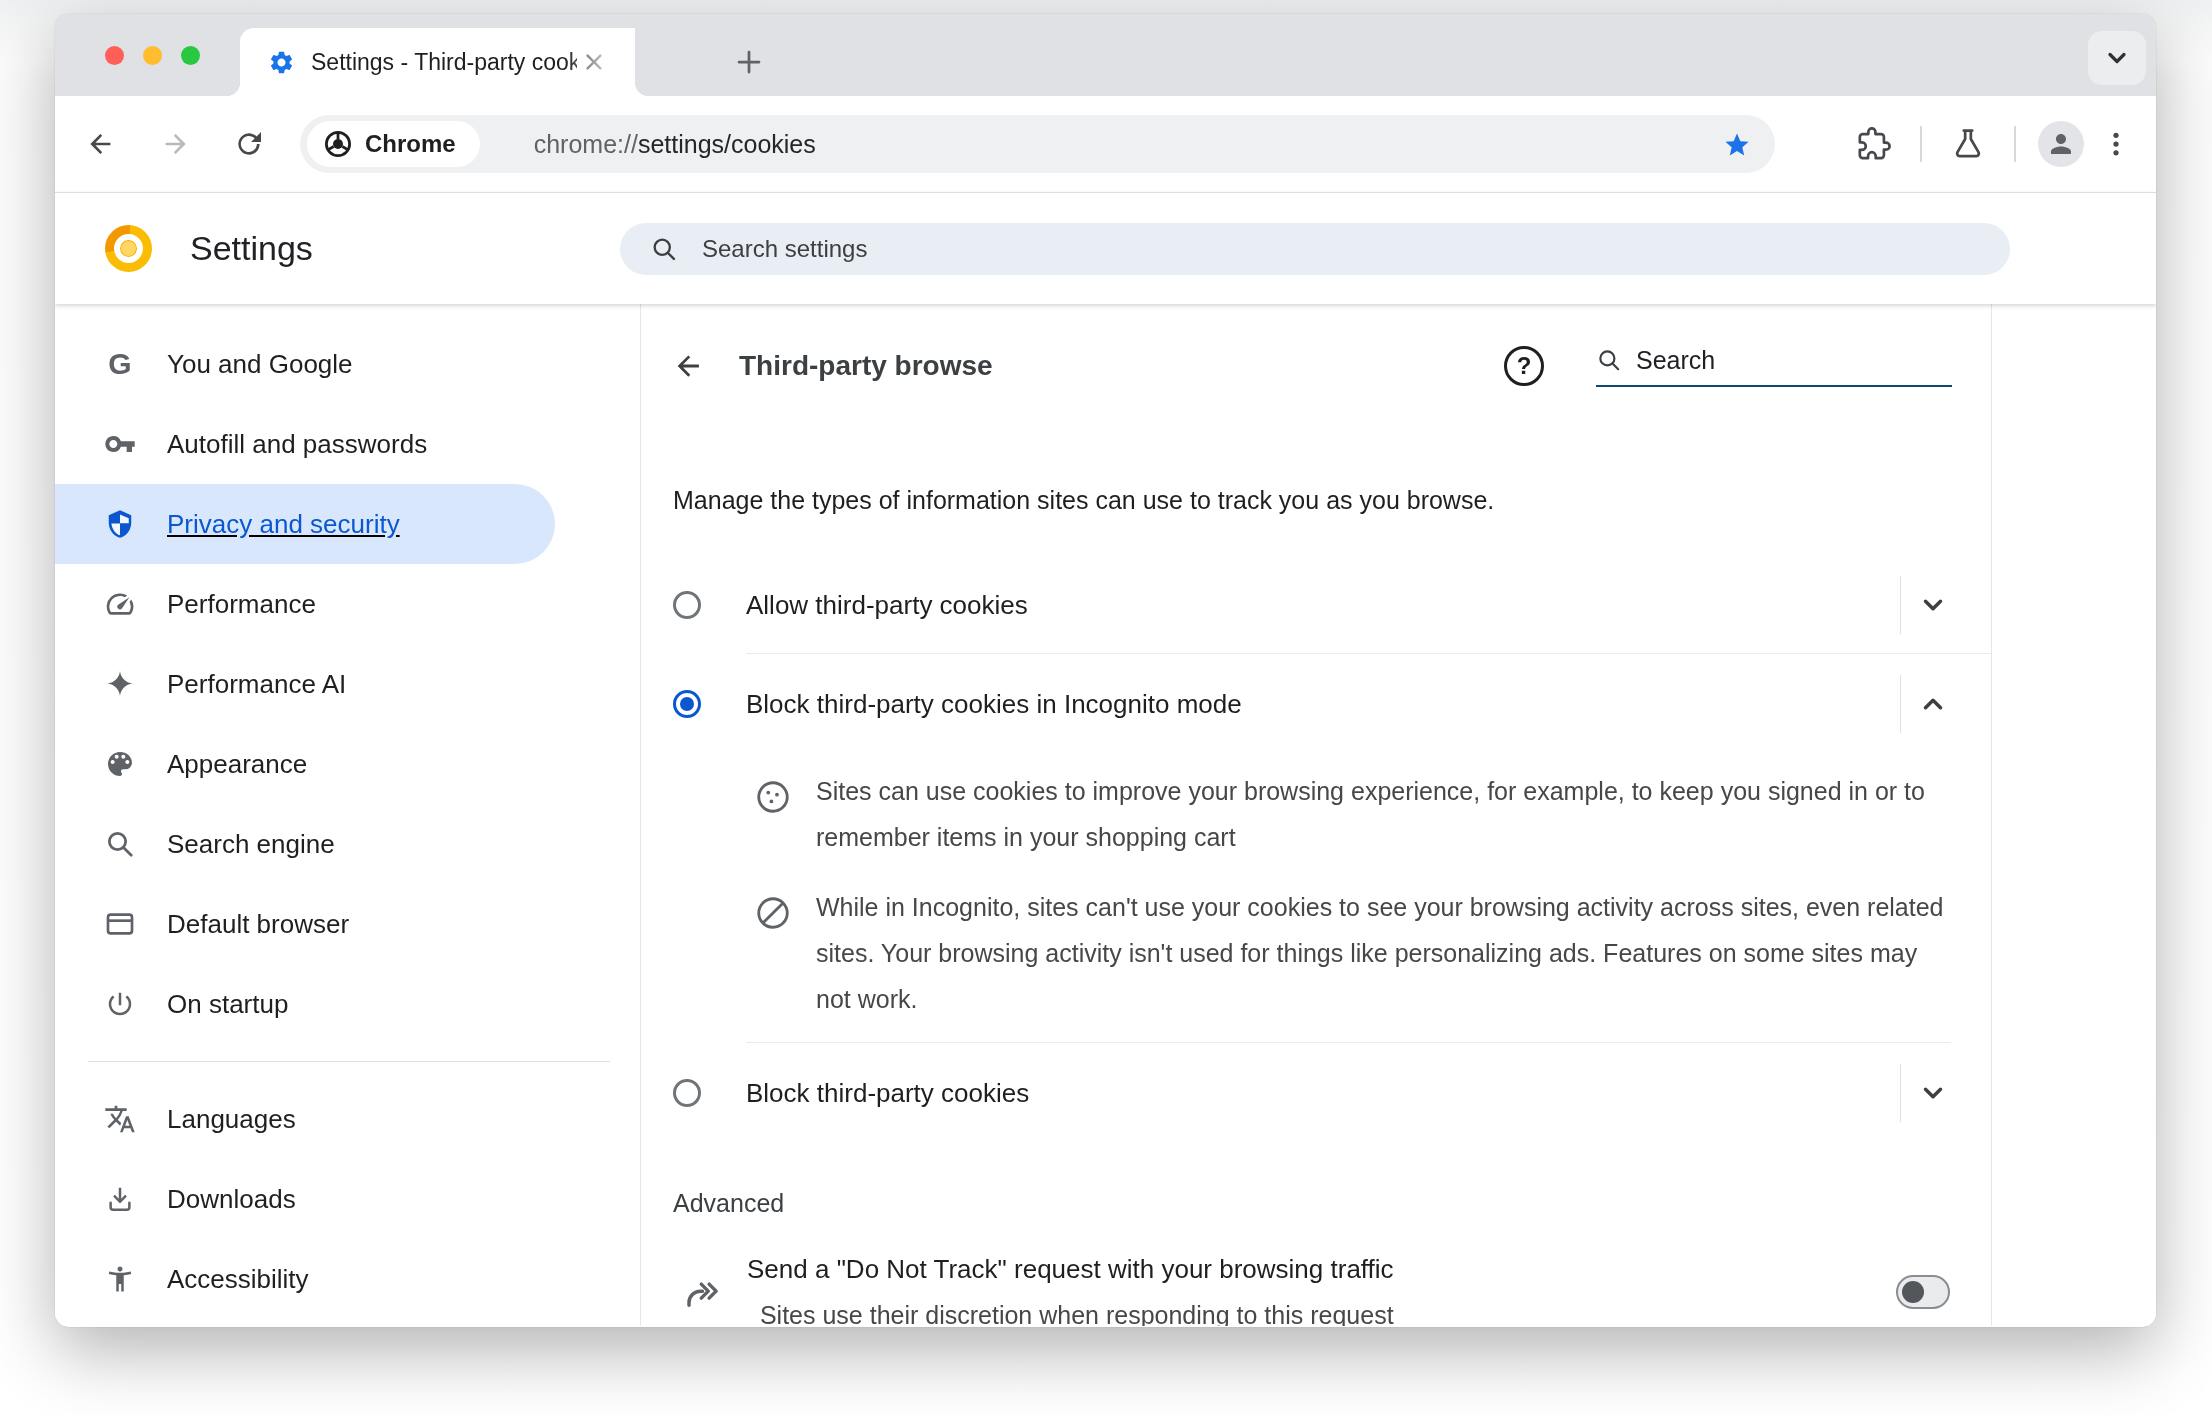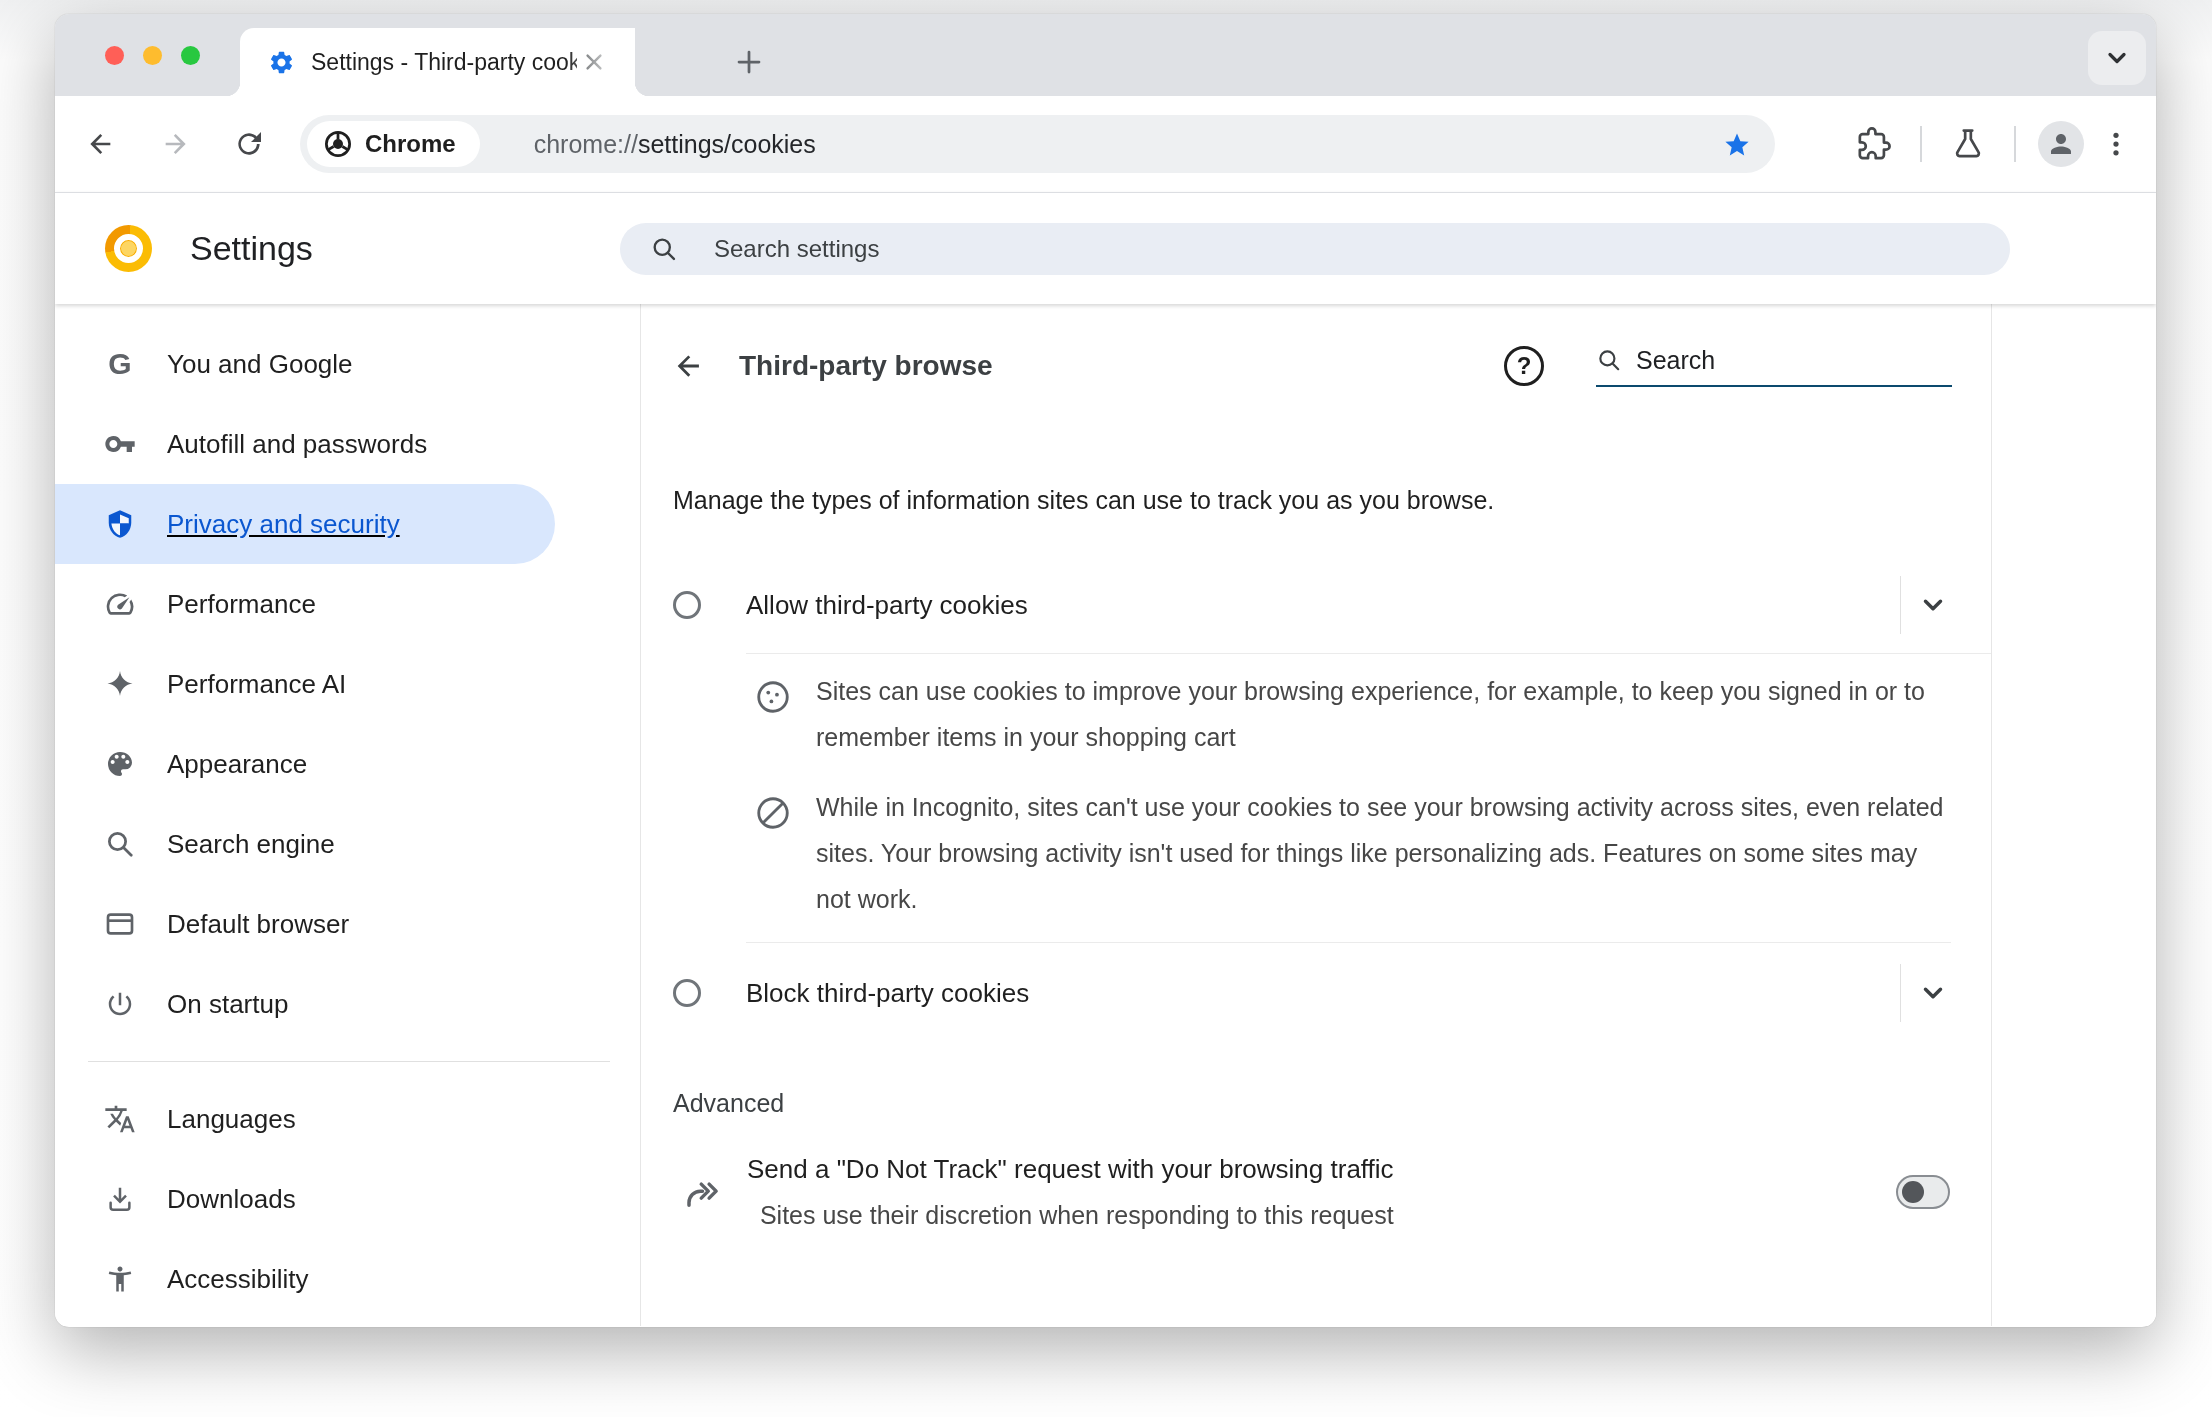--- a/index.html
+++ b/index.html
@@ -47,21 +47,21 @@
 
   
   .settings-header { position:relative; height:112px; background:#fff; border-top:1px solid #DCDEE2;
     box-shadow:0 2px 4px rgba(0,0,0,.16); z-index:5; display:flex; align-items:center; }
   .canary-logo { position:absolute; left:50px; width:47px; height:47px; border-radius:50%;
     background:conic-gradient(from -100deg at 50% 50%, #F29900 0 105deg, #FBBC04 0 360deg); }
   .canary-logo::after { content:""; position:absolute; inset:9px; border-radius:50%;
     background:#FDD663; border:6px solid #FFFFFF; box-shadow:0 0 0 1px #F9AB00 inset; }
   .settings-title { position:absolute; left:135px; font-size:34px; font-weight:500; color:#202124; }
   .settings-search { position:absolute; left:565px; width:1390px; height:52px; background:#E9EDF4;
-    border-radius:31px; display:flex; align-items:center; padding-left:30px; gap:36px; }
+    border-radius:31px; display:flex; align-items:center; padding-left:30px; gap:24px; }
   .settings-search-text { font-size:24px; color:#3C4043; }
 
   
   .body { display:flex; height:1022px; background:#fff; }
   .sidebar { width:585px; padding-top:20px; flex:0 0 auto; }
   .side-item { height:80px; display:flex; align-items:center; padding-left:48px; gap:30px; border-radius:0 40px 40px 0; }
   .side-item .side-icon { width:34px; display:flex; justify-content:center; }
   .side-label { font-size:26px; color:#1F1F1F; }
   .side-item.selected { background:#D9E7FD; margin-right:85px;text-decoration:underline; }
   .side-item.selected .side-label { color:#0B57D0; font-weight:500; }
@@ -365,20 +365,30 @@
           <span class="option-label">Allow third-party cookies</span>
           <span class="row-sep"></span>
           <span class="expand-btn">
             <svg width="30" height="30" viewBox="0 0 24 24">
                 <path d="m6 9 6 6 6-6" fill="none" stroke="#3C4043" stroke-width="2.8" stroke-linecap="round" stroke-linejoin="round"></path>
               </svg>
           </span>
         </div>
         <div class="row-divider"></div>
 
+        <div class="option-row row-h100">
+          <span class="radio checked"></span>
+          <span class="option-label">Block third-party cookies in Incognito mode</span>
+          <span class="row-sep"></span>
+          <span class="expand-btn">
+            <svg width="30" height="30" viewBox="0 0 24 24">
+                <path d="m6 15 6-6 6 6" fill="none" stroke="#3C4043" stroke-width="2.8" stroke-linecap="round" stroke-linejoin="round"></path>
+              </svg>
+          </span>
+        </div>
 
         <div class="detail">
           <span class="detail-icon">
             <svg width="38" height="38" viewBox="0 0 24 24">
                 <circle cx="12" cy="12" r="9" fill="none" stroke="#5F6368" stroke-width="1.8"></circle>
                 <circle cx="9" cy="9.2" r="1.2" fill="#5F6368"></circle>
                 <circle cx="14.5" cy="10.5" r="1.2" fill="#5F6368"></circle>
                 <circle cx="11" cy="14.8" r="1.2" fill="#5F6368"></circle>
               </svg>
           </span>

